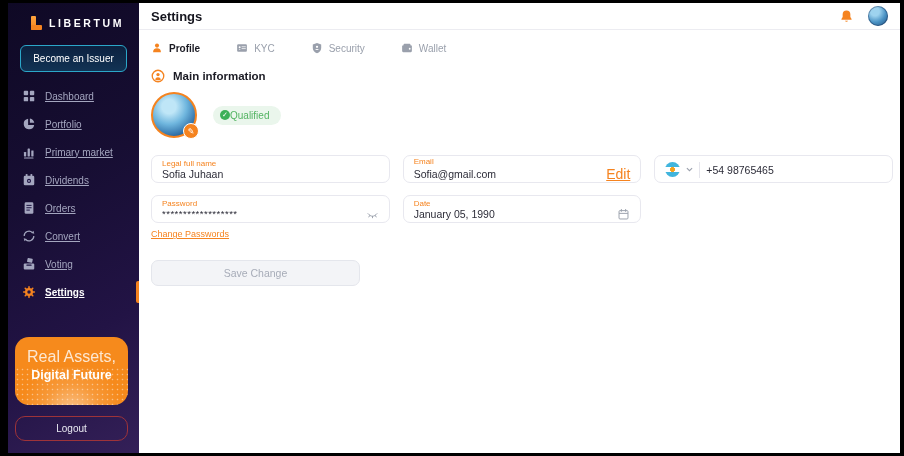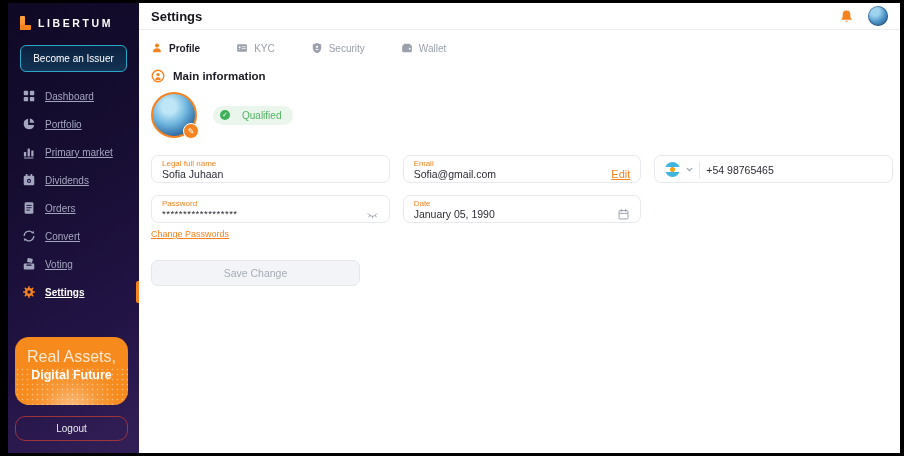--- a/index.html
+++ b/index.html
@@ -2,21 +2,21 @@
 <html><head>
 <meta charset="utf-8">
 <style>
   * { margin:0; padding:0; box-sizing:border-box; }
   html,body { width:904px; height:456px; background:#000; font-family:"Liberation Sans","DejaVu Sans",sans-serif; overflow:hidden; }
   .app { position:absolute; left:8px; top:3px; width:892px; height:450px; display:flex; background:#fff; }
 
   
   .sidebar { position:relative; width:131px; height:100%; flex:0 0 131px;
     background:linear-gradient(150deg,#0f0925 0%,#170e33 40%,#221345 72%,#342058 100%); }
-  .logo { display:flex; align-items:center; gap:7px; padding:9px 0 0 12px; height:30px; }
+  .logo { display:flex; align-items:center; gap:7px; padding:9px 0 0 23px; height:30px; }
   .logo-l { position:relative; width:11px; height:14px; }
   .logo-l::before { content:""; position:absolute; left:0; top:0; width:5px; height:14px;
     background:linear-gradient(180deg,#ffa53e,#f5831f); border-radius:1px; }
   .logo-l::after { content:""; position:absolute; left:0; bottom:0; width:11px; height:5px;
     background:#f5831f; border-radius:1px; }
   .logo-text { color:#fff; font-size:10.5px; font-weight:600; letter-spacing:2.6px; }
 
   .issuer-btn { display:block; margin:12px auto 0; width:107px; height:27px;
     background:linear-gradient(180deg,#0c2140 0%,#123354 100%);
     border:1px solid #2ba7c9; border-radius:6px; color:#fff; font-size:10px;
@@ -66,36 +66,36 @@
   .section-head svg { width:14px; height:14px; }
   .section-title { font-size:11.5px; font-weight:700; color:#1b1b24; }
 
   .avatar-row { display:flex; align-items:center; gap:16px; margin-top:9px; }
   .avatar-wrap { position:relative; width:46px; height:46px; }
   .avatar-lg { width:46px; height:46px; border-radius:50%; border:2px solid #f5831f;
     background:radial-gradient(circle at 38% 30%, #bfe6f7 0 18%, #6fb6de 45%, #2f6ea6 75%, #163a5e 100%); }
   .edit-badge { position:absolute; right:-2px; bottom:-1px; width:16px; height:16px; border-radius:50%;
     background:#f5831f; border:1.5px solid #fff; color:#fff; font-size:8px;
     display:flex; align-items:center; justify-content:center; cursor:pointer; }
-  .qualified { display:inline-flex; align-items:center; gap:12px; background:#eaf6ec;
+  .qualified { display:inline-flex; align-items:center; gap:0; background:#eaf6ec;
     border-radius:12px; padding:4px 12px 4px 7px; }
   .qualified .check { width:10px; height:10px; border-radius:50%; background:#3db058; color:#fff;
     font-size:7px; display:flex; align-items:center; justify-content:center; }
   .qualified-label { font-size:10px; color:#53b462; }
 
   .form-grid { display:grid; grid-template-columns:repeat(3,1fr); column-gap:13px; row-gap:12px;
     margin-top:17px; width:742px; }
   .field { border:1px solid #e8e8ef; border-radius:7px; height:28px; padding:3px 10px 2px;
     display:flex; flex-direction:column; justify-content:center; background:#fff; }
   .field-label { font-size:8px; color:#f5831f; line-height:9px; }
   .field-row { display:flex; align-items:center; gap:6px; }
   .field input { border:none; outline:none; flex:1; font-size:10.5px; color:#2c2c38;
     font-family:inherit; background:transparent; padding:0; line-height:12px; }
   .field input.pw { letter-spacing:.5px; font-size:9.5px; }
-  .edit-link { font-size:11px; color:#f5831f; text-decoration:underline; cursor:pointer; }
+  .edit-link { font-size:14px; color:#f5831f; text-decoration:underline; cursor:pointer; }
   .field-icon { width:13px; height:13px; color:#9aa0ac; flex:0 0 13px; cursor:pointer; }
 
   .phone-field { flex-direction:row; align-items:center; gap:6px; }
   .flag { width:15px; height:15px; border-radius:50%; flex:0 0 15px; cursor:pointer;
     background:
       radial-gradient(circle at 50% 50%, #f6a21d 0 2.2px, transparent 2.8px),
       linear-gradient(to bottom, #41b5dd 0 33%, #ffffff 33% 67%, #41b5dd 67% 100%); }
   .chev { width:7px; height:7px; color:#9aa0ac; cursor:pointer; }
   .vsep { width:1px; height:16px; background:#e5e5ec; }
 

